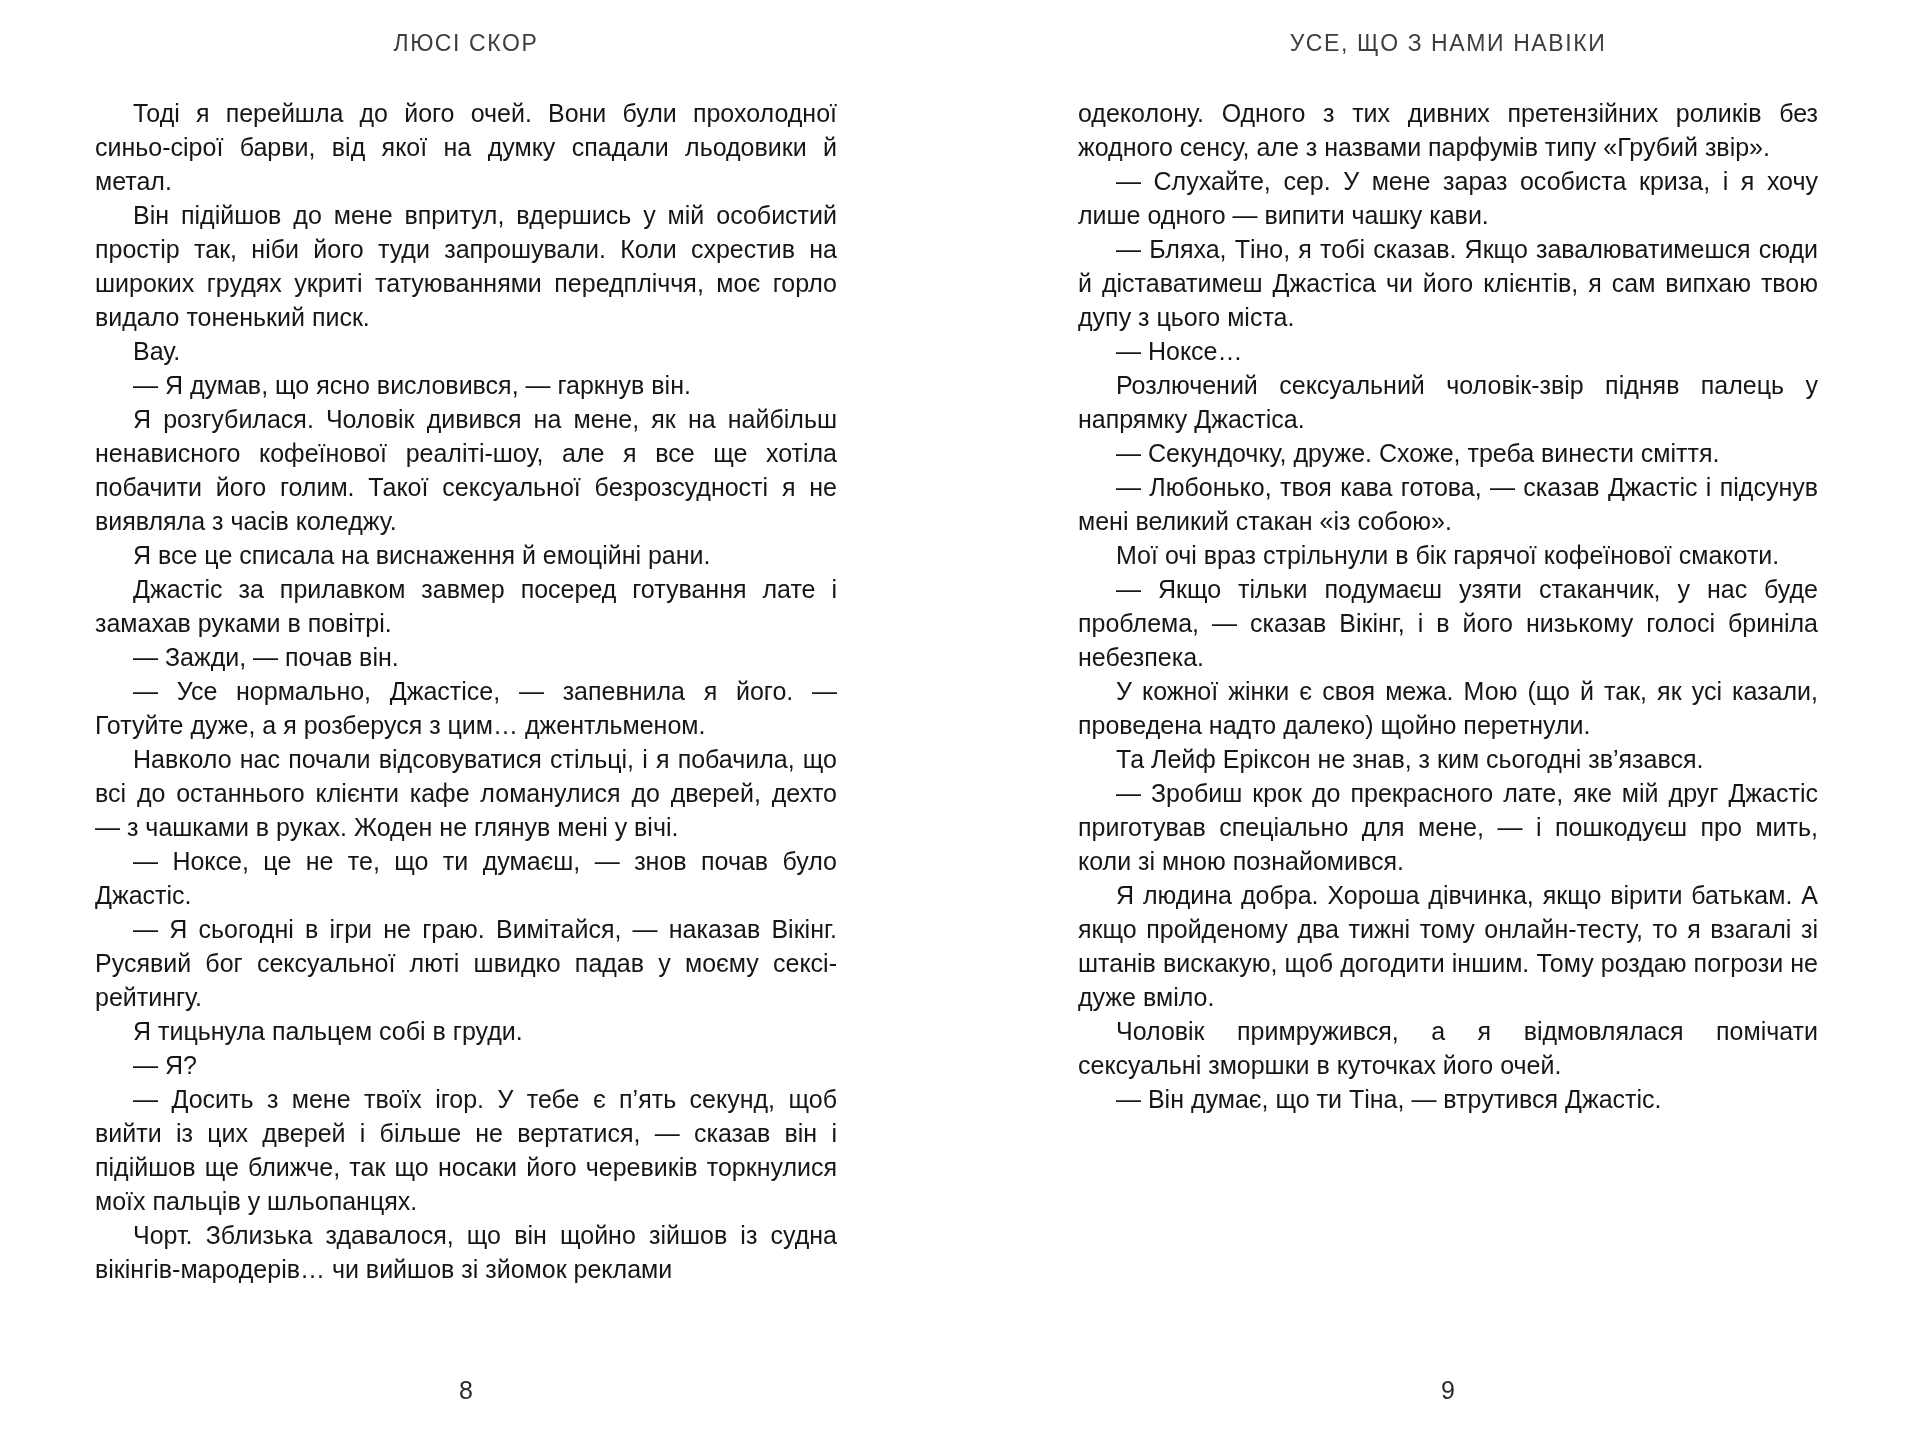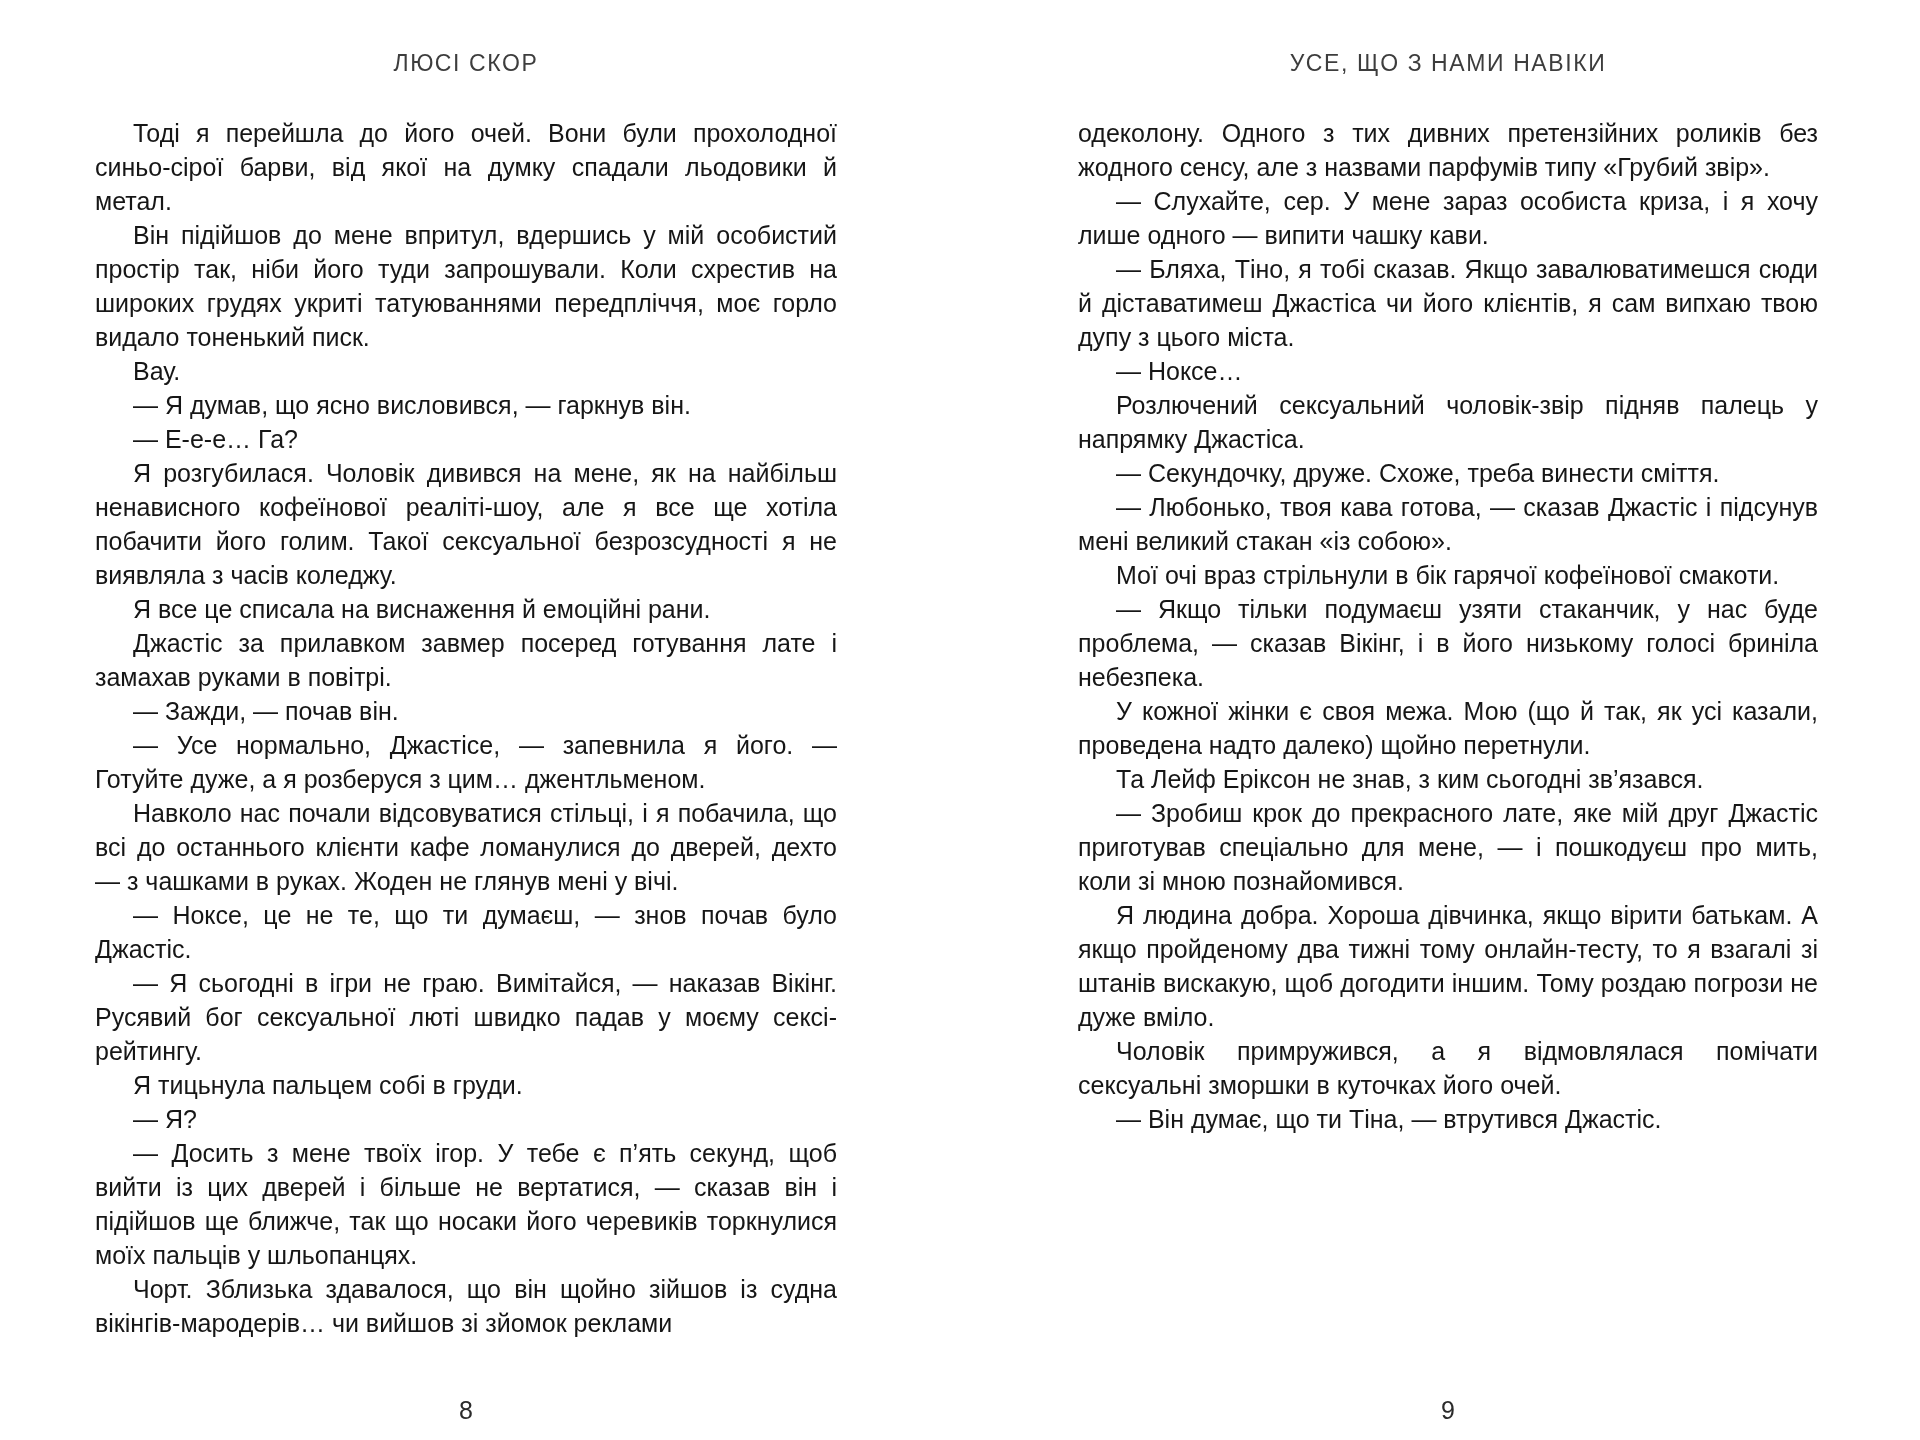--- a/index.html
+++ b/index.html
@@ -10,21 +10,20 @@
     width: 1920px;
     height: 1440px;
     position: relative;
     background: #ffffff;
     overflow: hidden;
   }
   .page {
     position: absolute;
     top: 0;
     height: 1212px;
-    margin-top: 20px;
   }
   .page-left  { left: 95px;  width: 742px; }
   .page-right { left: 1078px; width: 740px; }
 
   .running-header {
     position: absolute;
     top: 30px;
     left: 0;
     width: 100%;
     text-align: center;
@@ -67,21 +66,20 @@
 </head>
 <body>
 
 <section class="page page-left">
   <div class="running-header">ЛЮСІ СКОР</div>
   <div class="body-text">
     <p>Тоді я перейшла до його очей. Вони були прохолодної синьо-сірої барви, від якої на думку спадали льодовики й метал.</p>
     <p>Він підійшов до мене впритул, вдершись у мій особистий простір так, ніби його туди запрошували. Коли схрестив на широких грудях укриті татуюваннями передпліччя, моє горло видало тоненький писк.</p>
     <p>Вау.</p>
     <p>— Я думав, що ясно висловився, — гаркнув він.</p>
-    <p>— Е-е-е… Га?</p>
     <p>Я розгубилася. Чоловік дивився на мене, як на найбільш ненависного кофеїнової реаліті-шоу, але я все ще хотіла побачити його голим. Такої сексуальної безрозсудності я не виявляла з часів коледжу.</p>
     <p>Я все це списала на виснаження й емоційні рани.</p>
     <p>Джастіс за прилавком завмер посеред готування лате і замахав руками в повітрі.</p>
     <p>— Зажди, — почав він.</p>
     <p>— Усе нормально, Джастісе, — запевнила я його. — Готуйте дуже, а я розберуся з цим… джентльменом.</p>
     <p>Навколо нас почали відсовуватися стільці, і я побачила, що всі до останнього клієнти кафе ломанулися до дверей, дехто — з чашками в руках. Жоден не глянув мені у вічі.</p>
     <p>— Ноксе, це не те, що ти думаєш, — знов почав було Джастіс.</p>
     <p>— Я сьогодні в ігри не граю. Вимітайся, — наказав Вікінг. Русявий бог сексуальної люті швидко падав у моєму сексі-рейтингу.</p>
     <p>Я тицьнула пальцем собі в груди.</p>
     <p>— Я?</p>

